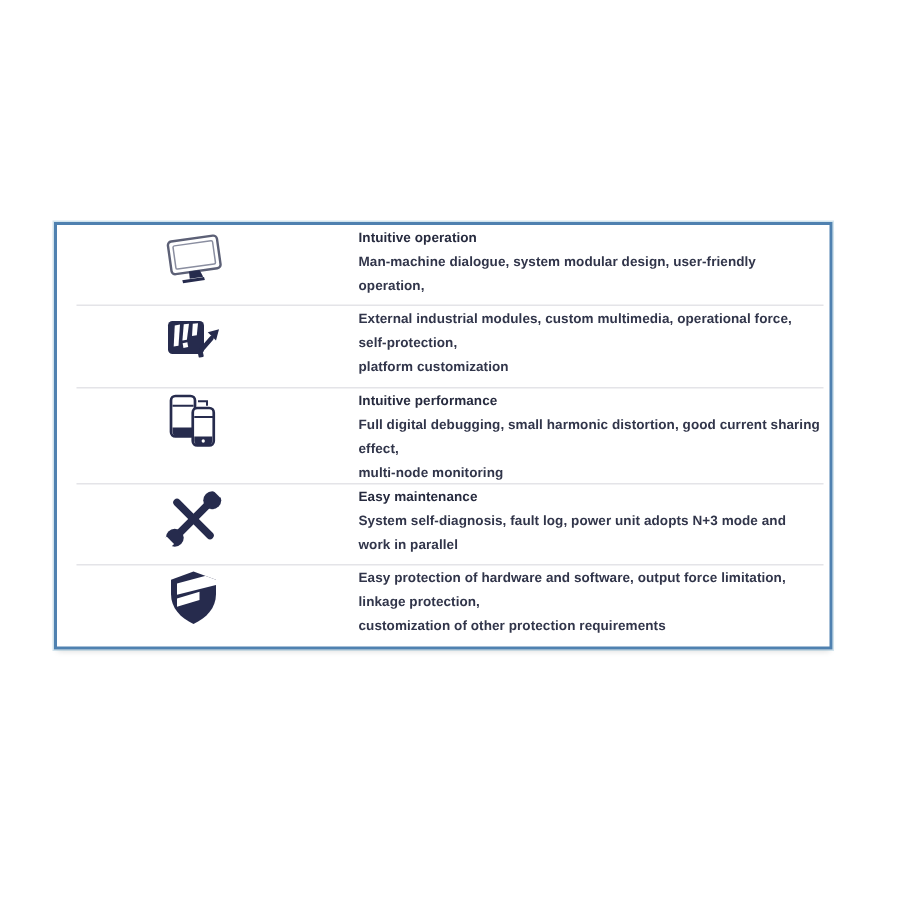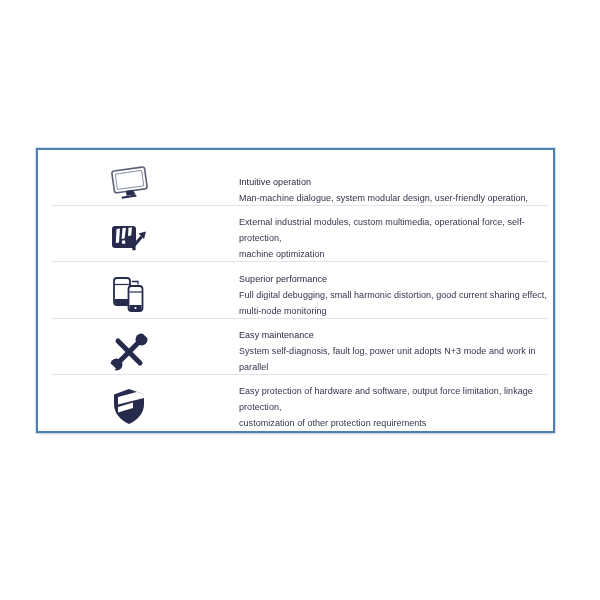--- a/index.html
+++ b/index.html
@@ -16,22 +16,23 @@
     width:515px;height:281px;
     background:#ffffff;
     border:2px solid #4f81b0;
     box-shadow:0 0 0 1px rgba(130,180,205,.35), 0 3px 4px -2px rgba(0,0,0,.15);
     display:flex;
     flex-direction:column;
   }
   .row{
     flex:1;
     display:flex;
-    align-items:flex-end;
+    align-items:flex-start;
     position:relative;
+    font-weight:bold;
   }
   .row:not(:last-child)::after{
     content:"";
     position:absolute;
     left:13px;right:4px;bottom:0;
     height:1px;
     background:#e4e4e8;
   }
   .icon-cell{
     width:201px;
@@ -83,39 +84,39 @@
           <path d="M22.5 11.8 L26 11.5 L25.2 19.5 L22 20 Z"></path>
           <rect x="16" y="24.5" width="3.2" height="3.2" transform="rotate(-10 17.6 26.1)"></rect>
         </g>
         <path d="M28.5 29 L35 21.5" stroke="#262b4d" stroke-width="3" stroke-linecap="round"></path>
         <path d="M32.5 17.5 L40 15.5 L38 23 Z" fill="#262b4d"></path>
         <rect x="26.2" y="30.8" width="3.4" height="3.4" rx="0.6" transform="rotate(-12 27.9 32.5)" fill="#262b4d"></rect>
       </svg>
     </div>
     <div class="text-cell">
       <div class="feature-line">External industrial modules, custom multimedia, operational force, self-protection,</div>
-      <div class="feature-line">machine optimization</div>
+      <div class="feature-line">platform customization</div>
     </div>
   </div>
 
   <div class="row">
     <div class="icon-cell">
       <svg width="46" height="46" viewBox="0 0 46 46">
         <rect x="8" y="5" width="16" height="27" rx="3" fill="#ffffff" stroke="#262b4d" stroke-width="1.8"></rect>
         <line x1="9" y1="11.5" x2="23" y2="11.5" stroke="#262b4d" stroke-width="1.2"></line>
         <path d="M9 26 h14 v3 a3 3 0 0 1 -3 3 h-8 a3 3 0 0 1 -3 -3 Z" fill="#262b4d"></path>
         <path d="M26 8.5 h6 v3" fill="none" stroke="#262b4d" stroke-width="1.3"></path>
         <rect x="22.5" y="13" width="14" height="25" rx="3" fill="#ffffff" stroke="#262b4d" stroke-width="1.8"></rect>
         <line x1="23.5" y1="19" x2="36" y2="19" stroke="#262b4d" stroke-width="1.2"></line>
         <path d="M23.5 32 h12 v3 a3 3 0 0 1 -3 3 h-6 a3 3 0 0 1 -3 -3 Z" fill="#262b4d"></path>
         <circle cx="29.5" cy="35" r="1.1" fill="#ffffff"></circle>
       </svg>
     </div>
     <div class="text-cell">
-      <div class="feature-title">Superior performance</div>
+      <div class="feature-title">Intuitive performance</div>
       <div class="feature-line">Full digital debugging, small harmonic distortion, good current sharing effect,</div>
       <div class="feature-line">multi-node monitoring</div>
     </div>
   </div>
 
   <div class="row">
     <div class="icon-cell">
       <svg width="46" height="46" viewBox="0 0 46 46">
         <line x1="12" y1="12" x2="34" y2="34" stroke="#262b4d" stroke-width="5" stroke-linecap="round"></line>
         <line x1="13" y1="33" x2="33" y2="13" stroke="#262b4d" stroke-width="5" stroke-linecap="round"></line>

